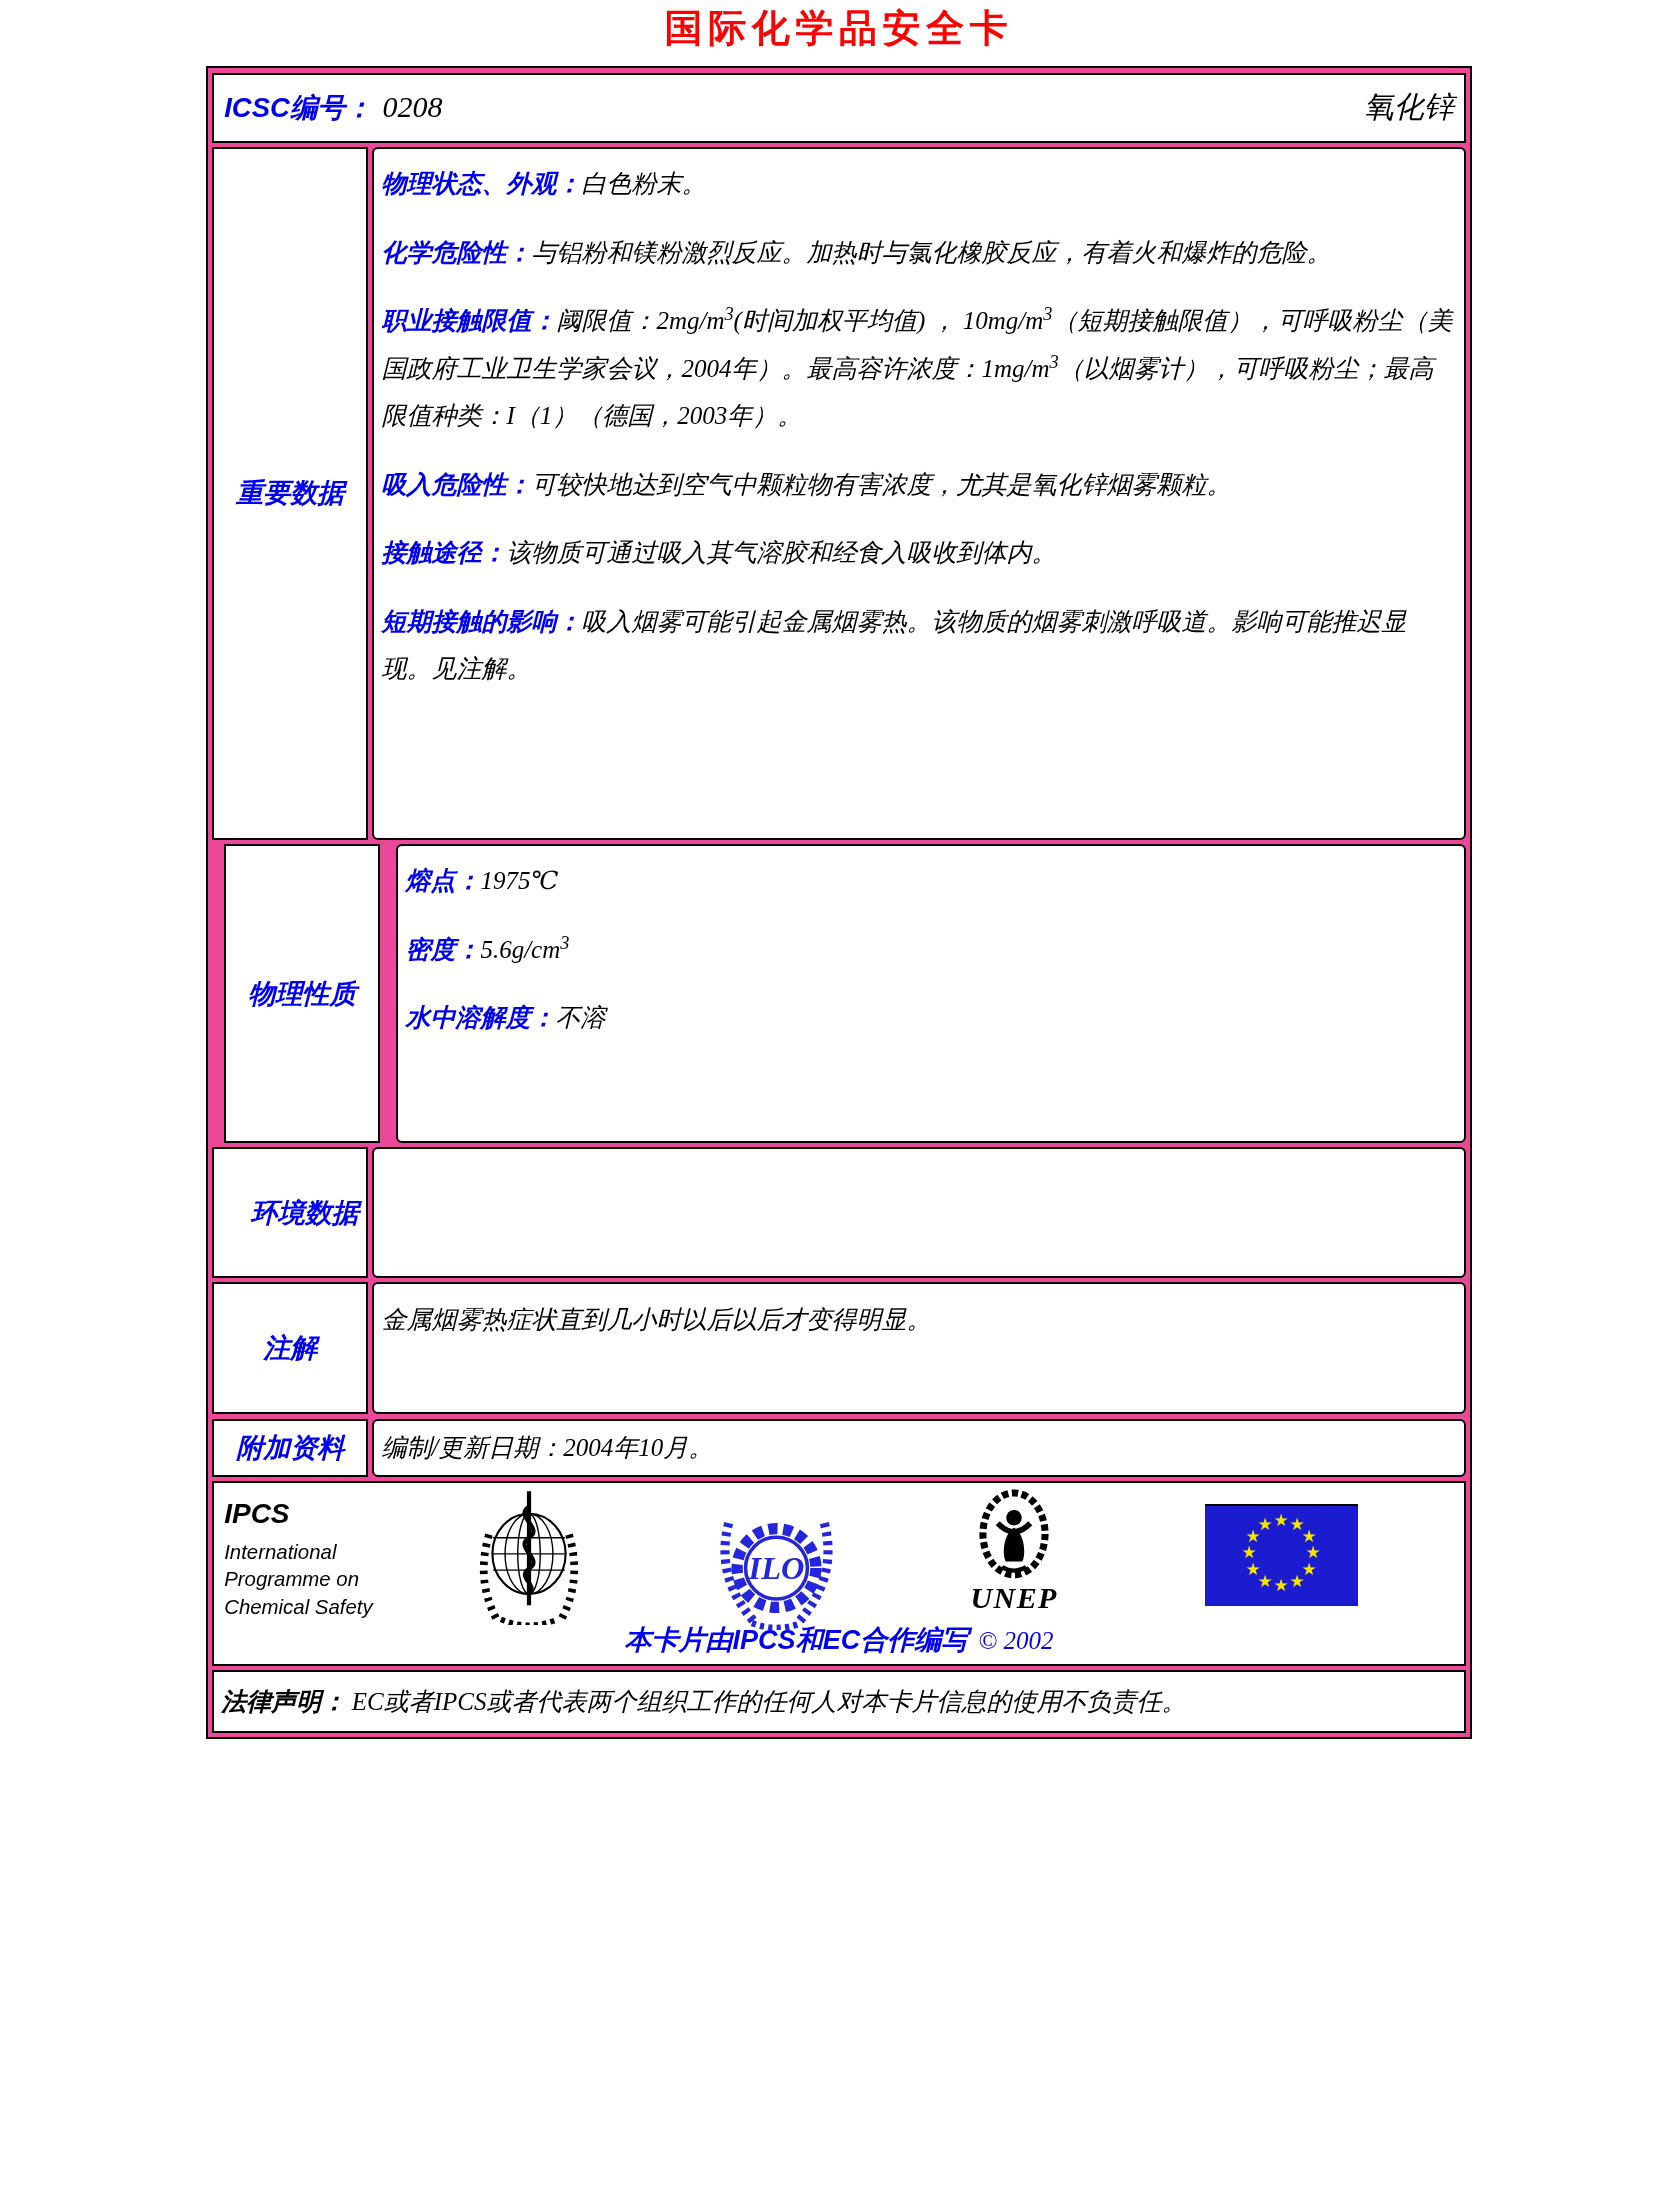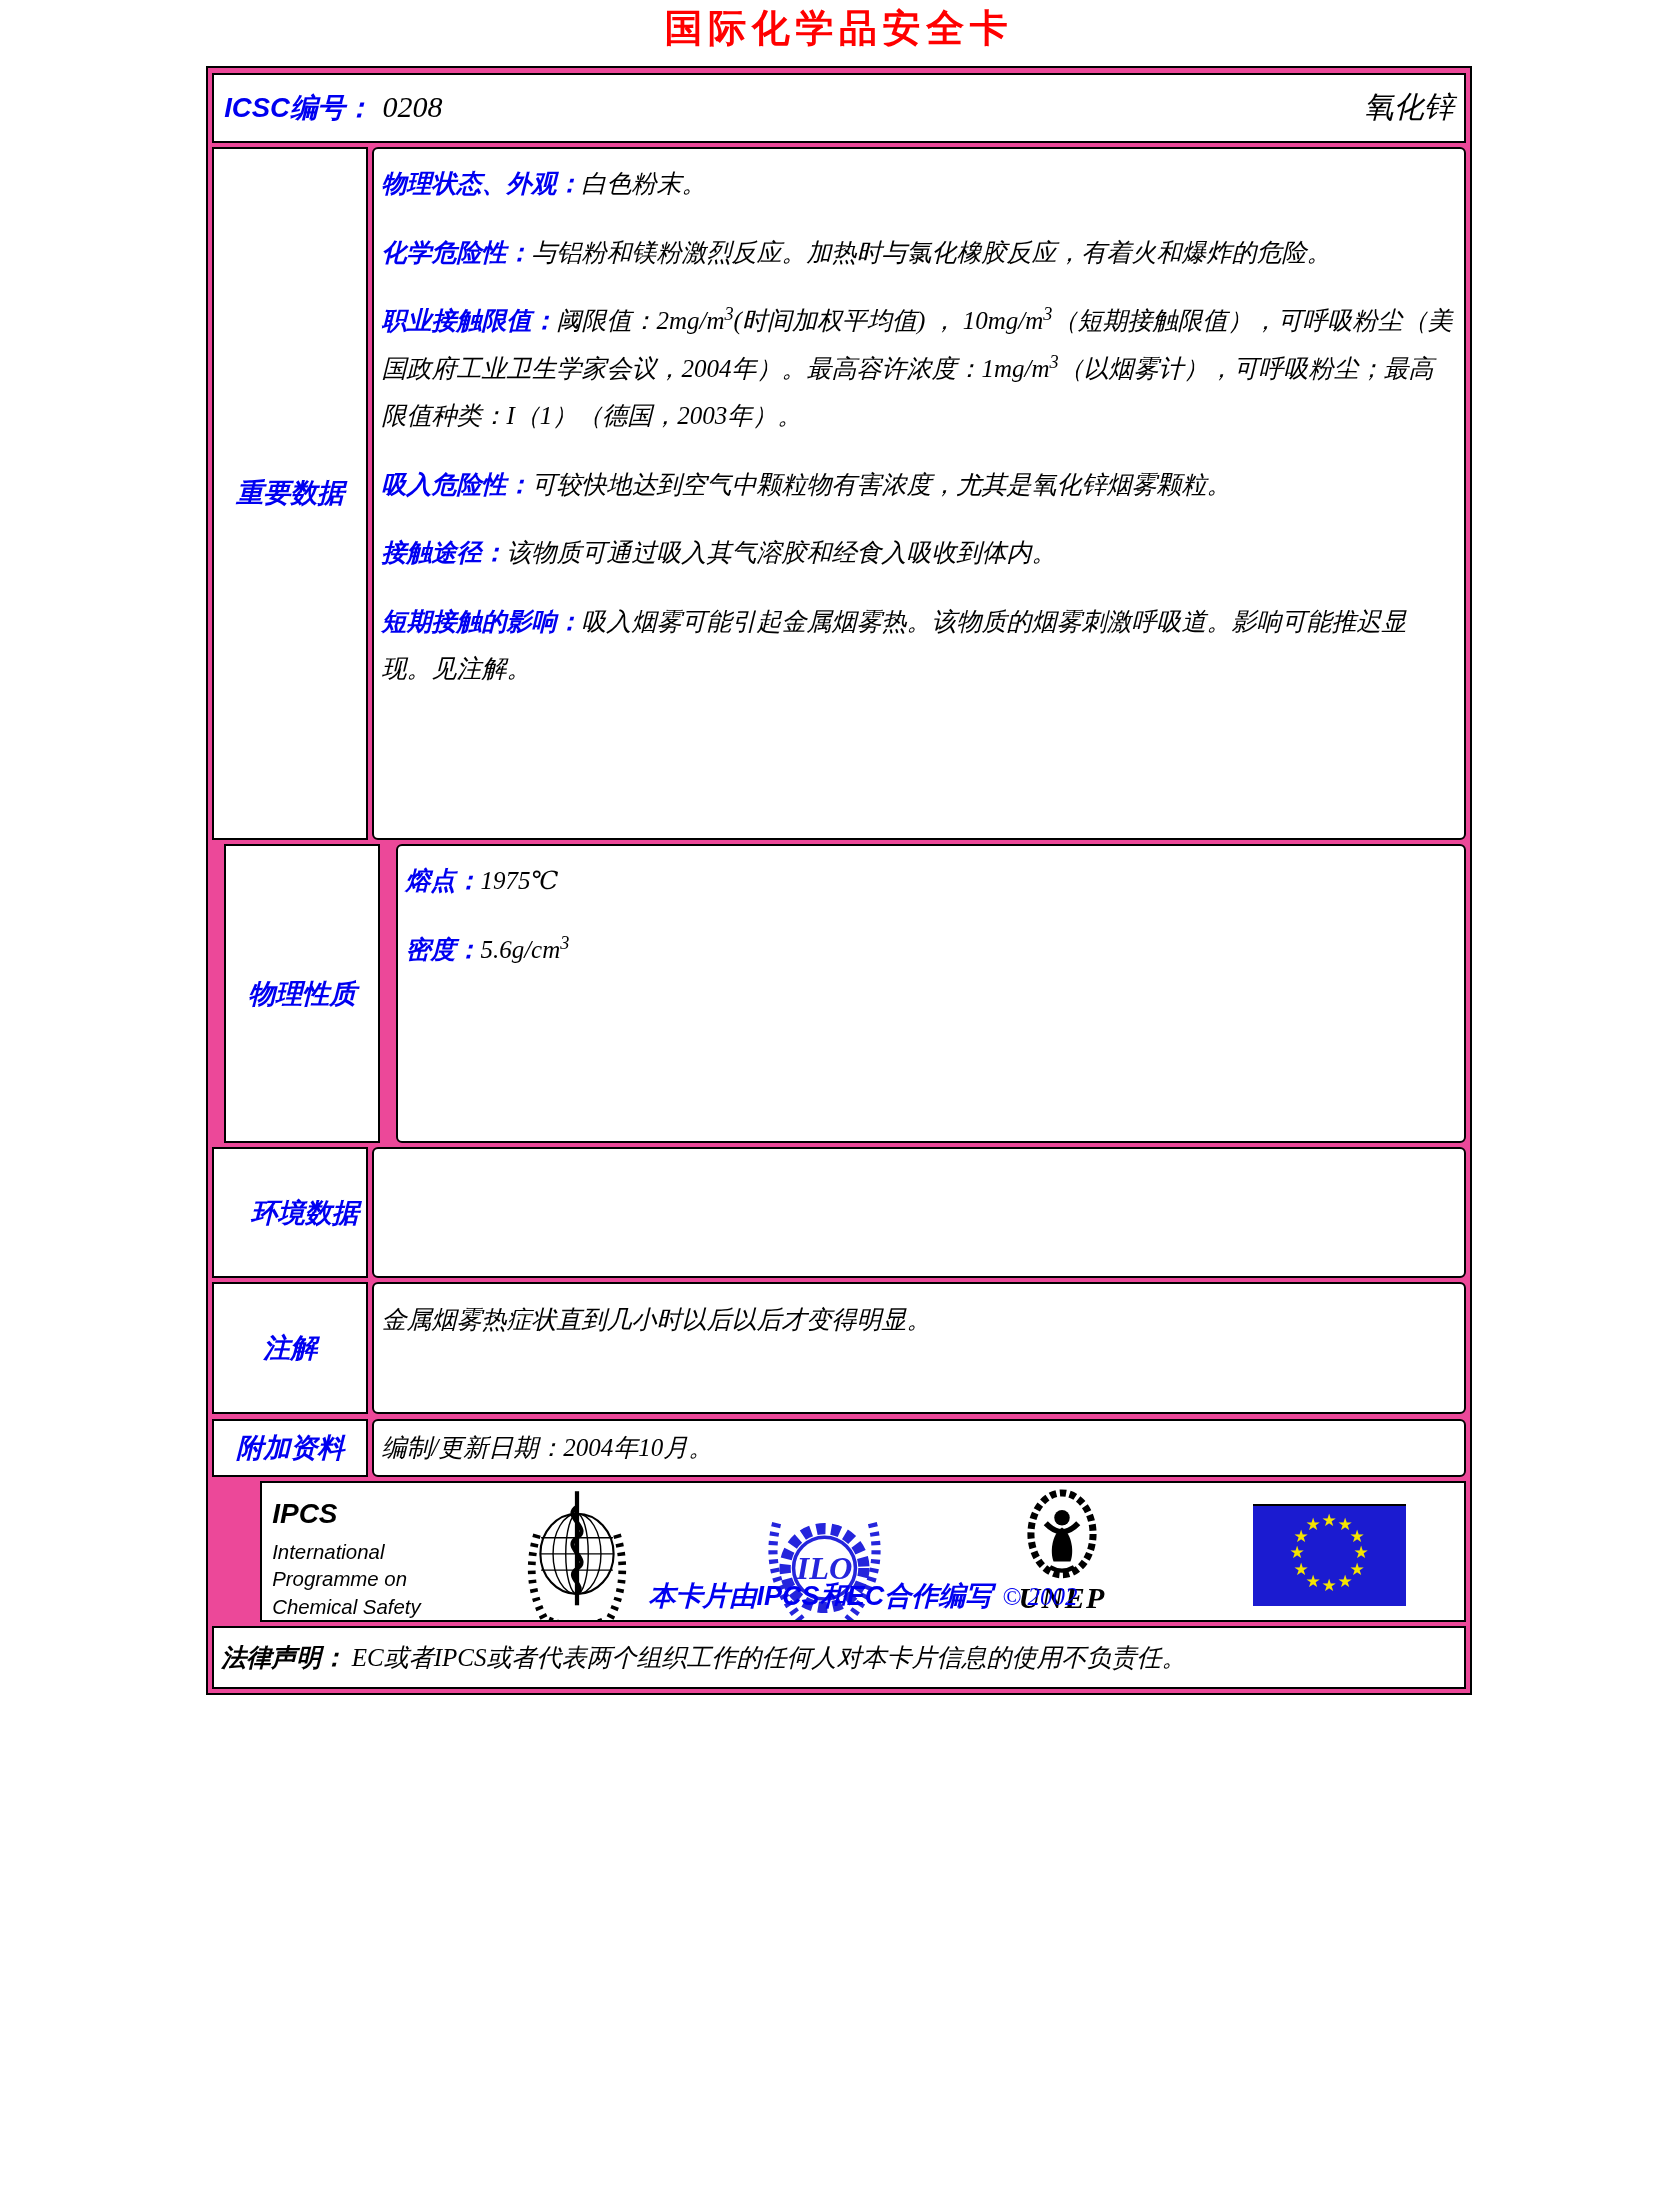--- a/index.html
+++ b/index.html
@@ -45,21 +45,21 @@
     color:#0000f0;font-family:"Liberation Sans","DejaVu Sans",sans-serif;
     font-weight:bold;
   }
   sup{font-size:18.3px;line-height:0;vertical-align:super;}
   .h-important{min-height:693px;}
   .h-physical{min-height:299px;margin-left:12px;}
   .h-env{min-height:131px;padding-left:32px;}
   .h-notes{min-height:132px;}
   .h-add{min-height:58px;display:flex;flex-direction:column;justify-content:center;}
   .h-add .para{margin:0;}
-  .footer-cell{flex:1;position:relative;height:141px;overflow:hidden;margin-left:48px;}
+  .footer-cell{flex:1;position:relative;height:185px;overflow:hidden;}
   .ipcs-block{
     position:absolute;left:10px;top:15.5px;
     font-family:"Liberation Sans","DejaVu Sans",sans-serif;
   }
   .ipcs-title{font-size:28px;font-weight:bold;margin-bottom:8.5px;}
   .ipcs-line{font-size:20.4px;line-height:1.35;}
   .logo-who{position:absolute;left:255px;top:4.2px;}
   .logo-ilo{position:absolute;left:499px;top:26px;}
   .logo-unep{position:absolute;left:747px;top:5.6px;text-align:center;}
   .unep-text{
@@ -124,20 +124,21 @@
       </div>
   </div>
 
   <div class="row">
     <div class="cell label-cell h-physical">
       <span class="section-label">物理性质</span>
     </div>
     <div class="cell content-cell h-physical">
         <p class="para"><span class="plabel">熔点：</span><span>1975℃</span></p>
         <p class="para"><span class="plabel">密度：</span><span>5.6g/cm</span><sup>3</sup></p>
+        <p class="para"><span class="plabel">水中溶解度：</span><span>不溶</span></p>
       </div>
   </div>
 
   <div class="row">
     <div class="cell label-cell h-env">
       <span class="section-label">环境数据</span>
     </div>
     <div class="cell content-cell h-env"></div>
   </div>
 

